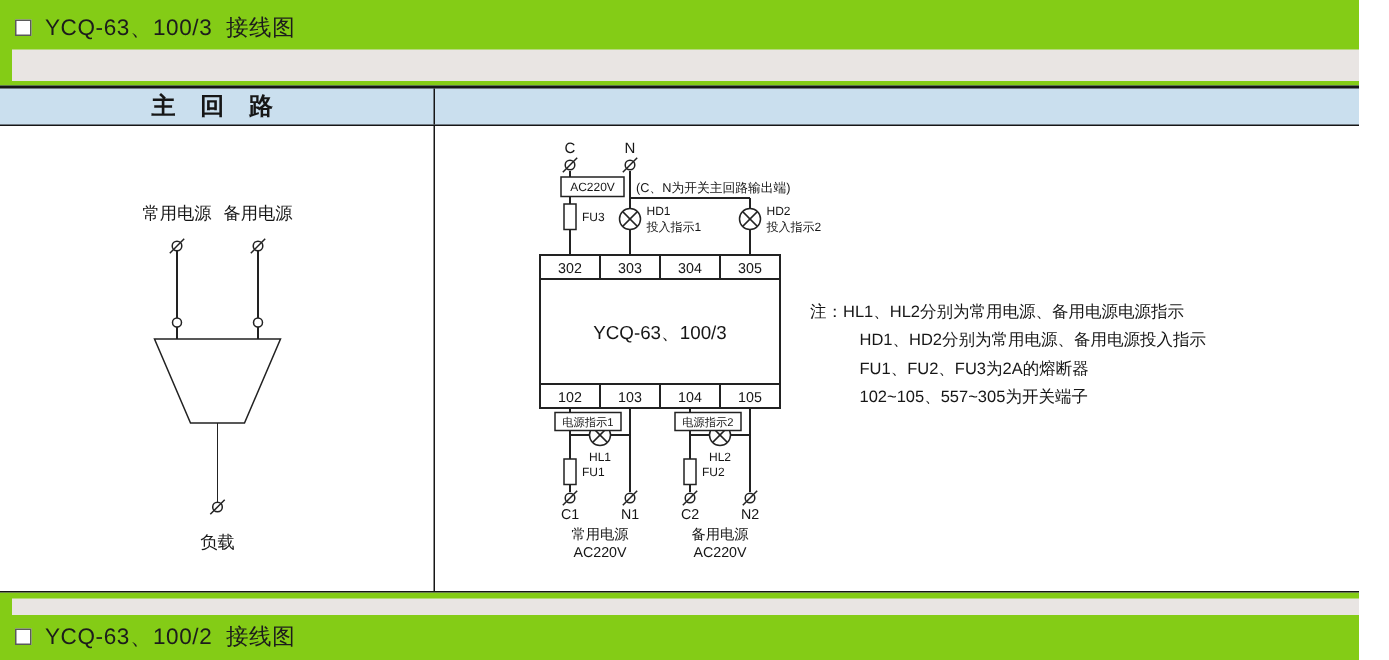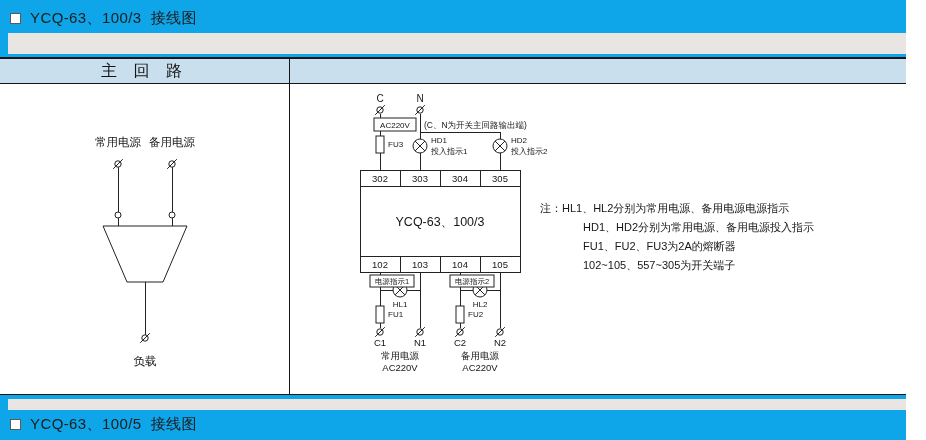--- a/index.html
+++ b/index.html
@@ -1,45 +1,45 @@
 <!DOCTYPE html>
 <html><head>
 <meta charset="utf-8">
 <style>
   * { margin:0; padding:0; box-sizing:border-box; }
   html,body { width:926px; height:440px; background:#ffffff;
               font-family:"Liberation Sans","DejaVu Sans",sans-serif; color:#161616; }
-  .page { position:relative; width:906px; height:440px; overflow:hidden; background:#0ea5e9; }
+  .page { position:relative; width:906px; height:440px; overflow:hidden; background:#84cc16; }
 
   .title-row { position:absolute; left:10px; display:flex; align-items:center; gap:9px;
                font-size:15px; color:#1c1c1c; }
   .title-top { top:9px; }
   .title-bottom { top:415px; }
   .title-text { white-space:pre; letter-spacing:0.4px; }
   .bullet { width:11px; height:11px; border:1px solid #5a5a5a; background:#fff; flex:0 0 auto; }
 
   .band { position:absolute; left:8px; right:0; background:#e9e5e3; }
   .band-top { top:33px; height:21px; }
   .band-bottom { top:399px; height:11px; }
 
   .table { position:absolute; left:0; right:0; top:57px; }
   .thead { display:flex; height:27px; background:#cadfee;
            border-top:2px solid #161616; border-bottom:1px solid #161616; }
   .th { display:flex; align-items:center; justify-content:center;
-        font-size:16px; font-weight:400; letter-spacing:6px; color:#161616; }
+        font-size:16px; font-weight:700; letter-spacing:6px; color:#161616; }
   .th-left { width:290px; border-right:1px solid #161616; }
   .th-right { flex:1; }
   .tbody { display:flex; height:311px; border-bottom:1px solid #161616; background:#fff; }
   .td-left { width:290px; border-right:1px solid #161616; position:relative; }
   .td-right { flex:1; position:relative; }
   .svg-abs { position:absolute; left:0; top:0; }
   svg text { fill:#161616; font-family:"Liberation Sans","DejaVu Sans",sans-serif; }
 
   .notes { position:absolute; left:250px; top:115px; font-size:11px; line-height:19px; color:#161616; }
-  .note-cont { margin-left:43px; }
+  .note-cont { margin-left:33px; }
 </style>
 </head>
 <body>
 
 <div class="page">
 
   <div class="title-row title-top">
     <span class="bullet"></span>
     <span class="title-text">YCQ-63、100/3  接线图</span>
   </div>
@@ -173,16 +173,16 @@
         </div>
       </div>
 
     </div>
   </div>
 
   <div class="band band-bottom"></div>
 
   <div class="title-row title-bottom">
     <span class="bullet"></span>
-    <span class="title-text">YCQ-63、100/5  接线图</span>
+    <span class="title-text">YCQ-63、100/2  接线图</span>
   </div>
 
 </div>
 
 </body></html>

